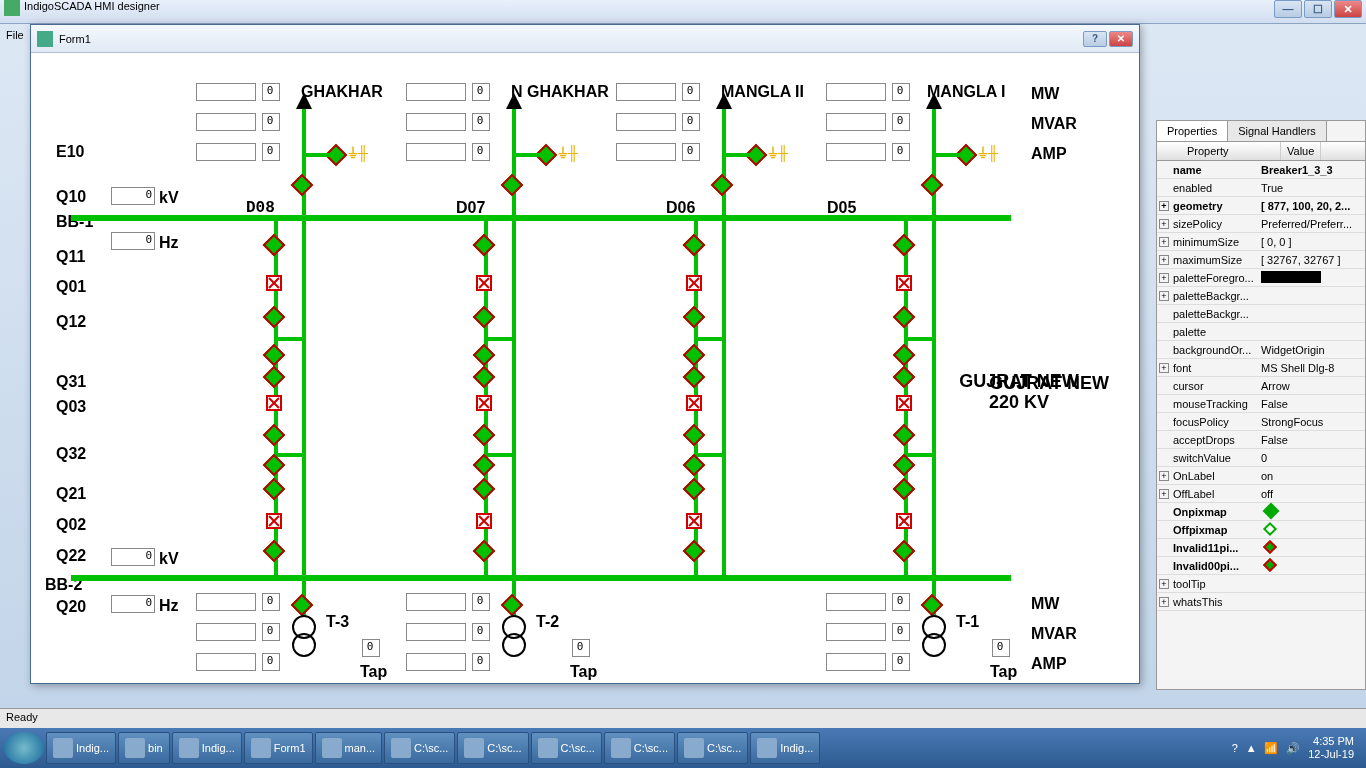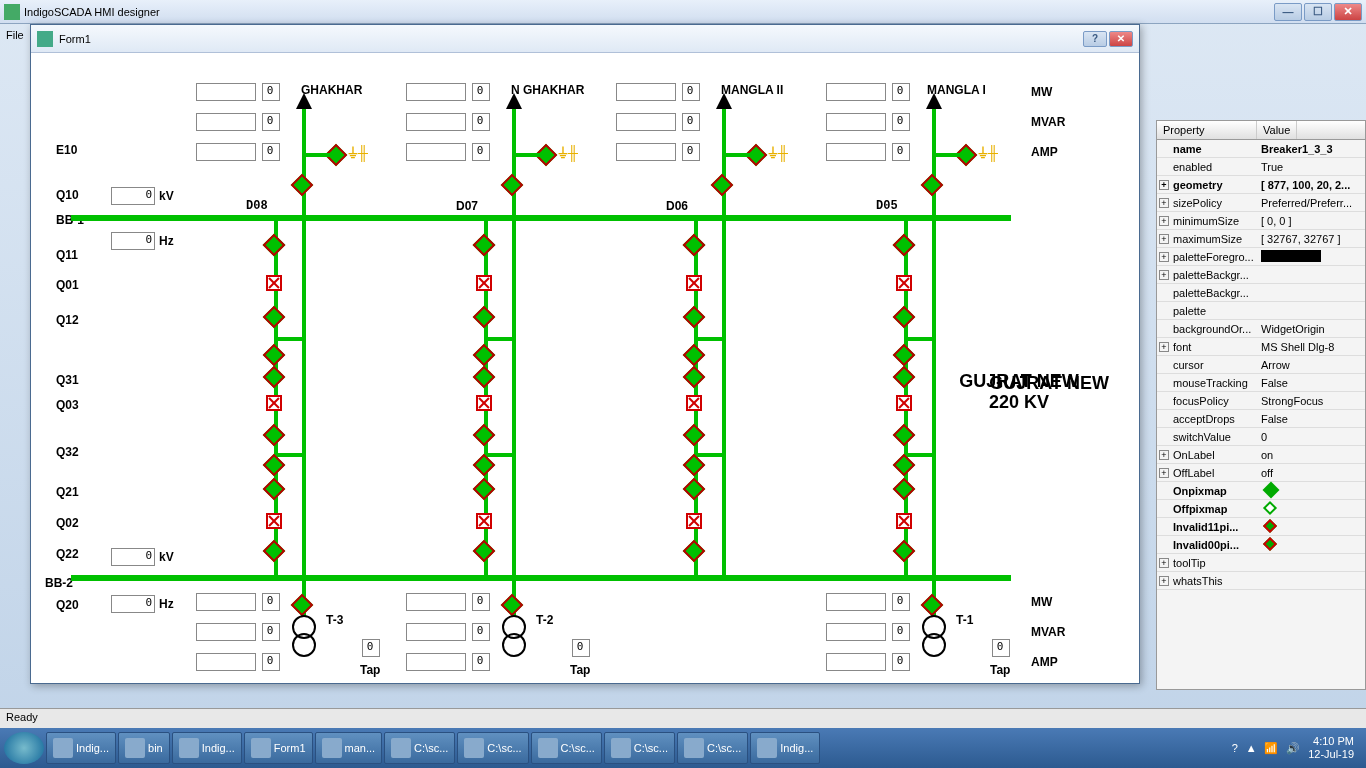--- a/index.html
+++ b/index.html
@@ -1,30 +1,30 @@
 <!DOCTYPE html>
 <html><head>
 <meta charset="utf-8">
 <style>
 * { margin:0; padding:0; box-sizing:border-box; font-family:"Segoe UI",Tahoma,sans-serif; font-size:11px; }
 body { background:linear-gradient(to bottom,#DDE8F4,#C0D3E8); overflow:hidden; width:1366px; height:768px; position:relative; }
-.titlebar { height:24px; background:linear-gradient(to bottom,#E8F0FA,#D1DEF0); display:flex; align-items:center; padding:0 4px; border-bottom:1px solid #8CA4C0; }
+.titlebar { height:24px; background:linear-gradient(to bottom,#E8F0FA,#D1DEF0); display:flex; padding:0 4px; border-bottom:1px solid #8CA4C0; }
 .titlebar .icon { width:16px; height:16px; background:#4A6; margin-right:4px; }
 .winbtns { margin-left:auto; display:flex; gap:2px; }
 .winbtn { width:28px; height:18px; background:linear-gradient(to bottom,#D9E5F3,#B8CCE4); border:1px solid #7A9BC6; border-radius:2px; display:flex; align-items:center; justify-content:center; color:#3A5A82; font-weight:bold; }
 .winbtn.cls { background:linear-gradient(to bottom,#E88,#C44); color:white; }
 .menubar { height:22px; display:flex; align-items:center; padding:0 6px; gap:12px; color:#666; }
 .menubar span:first-child { color:#000; }
 .form1-win { position:absolute; left:30px; top:24px; width:1110px; height:660px; background:#fff; border:1px solid #4A6A90; box-shadow:2px 2px 8px rgba(0,0,0,0.3); }
 .form1-title { height:28px; background:linear-gradient(to bottom,#F5F9FD,#DFE9F5); display:flex; align-items:center; padding:0 6px; border-bottom:1px solid #B0C0D8; }
 .form1-title .icon { width:16px; height:16px; background:#4A8; margin-right:6px; }
 .form1-title .winbtns { margin-left:auto; }
 .form1-title .winbtn { width:24px; height:16px; font-size:10px; }
 .canvas { position:relative; width:100%; height:calc(100% - 28px); background:#fff; }
-.lbl { position:absolute; font-weight:bold; font-size:12px; }
+.lbl { position:absolute; font-weight:bold; font-size:16px; }
 .vbox { position:absolute; width:60px; height:18px; border:1px solid #888; background:#fff; text-align:right; padding-right:2px; font-family:monospace; }
 .vbox.narrow { width:44px; }
 .busbar { position:absolute; height:6px; background:#00C000; }
 .vline { position:absolute; width:4px; background:#00C000; }
 .hline { position:absolute; height:4px; background:#00C000; }
 .disc { position:absolute; width:16px; height:16px; background:#00C000; transform:rotate(45deg); border:2px solid #B80000; }
 .brk { position:absolute; width:16px; height:16px; background:#fff; border:2px solid #D00000; }
 .brk::before,.brk::after { content:""; position:absolute; left:50%; top:50%; width:14px; height:2px; background:#D00000; transform-origin:center; }
 .brk::before { transform:translate(-50%,-50%) rotate(45deg); }
 .brk::after { transform:translate(-50%,-50%) rotate(-45deg); }
@@ -32,21 +32,21 @@
 .gnd { position:absolute; color:#E8B000; font-size:14px; font-weight:bold; }
 .trans { position:absolute; width:28px; height:44px; }
 .trans .c1,.trans .c2 { width:24px; height:24px; border:2px solid #000; border-radius:50%; position:absolute; }
 .trans .c1 { top:0; }
 .trans .c2 { top:18px; }
 .bigtitle { position:absolute; right:30px; top:320px; font-size:18px; font-weight:bold; text-align:center; }
 .prop-panel { position:absolute; right:0; top:120px; width:210px; height:570px; background:#F4F4F4; border:1px solid #999; }
 .prop-tabs { display:flex; border-bottom:1px solid #999; }
 .prop-tab { padding:4px 10px; background:#E8E8E8; border-right:1px solid #999; }
 .prop-tab.active { background:#fff; }
-.prop-head { display:flex; background:linear-gradient(to bottom,#fff,#E0E0E0); border-bottom:1px solid #999; }
+.prop-head { display:flex; background:linear-gradient(to bottom,#fff,#E0E0E0); border-bottom:1px solid #999;padding-left:24px; }
 .prop-head div { padding:3px 6px; border-right:1px solid #ccc; }
 .prop-row { display:flex; border-bottom:1px solid #ddd; min-height:18px; align-items:center; }
 .prop-row .pn { width:100px; padding:1px 4px 1px 16px; position:relative; }
 .prop-row .pv { flex:1; padding:1px 4px; }
 .prop-row .exp { position:absolute; left:2px; top:2px; width:10px; height:10px; border:1px solid #888; text-align:center; line-height:8px; font-size:9px; }
 .prop-row.bold { font-weight:bold; }
 .colorbox { width:60px; height:12px; background:#000; display:inline-block; }
 .dg { width:12px; height:12px; background:#0A0; transform:rotate(45deg); display:inline-block; margin-left:4px; }
 .dgo { width:10px; height:10px; border:2px solid #0A0; transform:rotate(45deg); display:inline-block; margin-left:4px; background:#fff; }
 .dro { width:10px; height:10px; border:2px solid #C00; transform:rotate(45deg); display:inline-block; margin-left:4px; background:#0A0; }
@@ -202,21 +202,21 @@
       <div class="vbox" style="left: 795px; top: 60px;"></div>
       <div class="vbox narrow" style="left: 861px; top: 60px; width: 18px; text-align: center;">0</div>
       <div class="vbox" style="left: 795px; top: 90px;"></div>
       <div class="vbox narrow" style="left: 861px; top: 90px; width: 18px; text-align: center;">0</div>
       <div class="arrow" style="left: 895px; top: 40px;"></div>
       <div class="vline" style="left: 901px; top: 56px; height: 108px;"></div>
       <div class="disc" style="left: 927px; top: 94px;"></div>
       <div class="gnd" style="left: 947px; top: 92px;">⏚╫</div>
       <div class="hline" style="left: 905px; top: 100px; width: 24px;"></div>
       <div class="disc" style="left: 893px; top: 124px;"></div>
-      <div class="lbl" style="left: 845px; top: 146px; font-family: Liberation Mono, monospace;">D05</div>
+      <div class="lbl" style="left: 796px; top: 146px;">D05</div>
       <div class="vline" style="left: 873px; top: 164px; height: 360px;"></div>
       <div class="hline" style="left: 873px; top: 284px; width: 30px;"></div>
       <div class="hline" style="left: 873px; top: 400px; width: 30px;"></div>
       <div class="vline" style="left: 901px; top: 164px; height: 360px;"></div>
       <div class="disc" style="left: 865px; top: 184px;"></div>
       <div class="disc" style="left: 865px; top: 294px;"></div>
       <div class="disc" style="left: 865px; top: 404px;"></div>
       <div class="disc" style="left: 865px; top: 184px;"></div>
       <div class="brk" style="left: 865px; top: 222px;"></div>
       <div class="disc" style="left: 865px; top: 256px;"></div>
@@ -279,20 +279,24 @@
       <div class="lbl" style="left: 925px; top: 560px;">T-1</div>
       <div class="vbox narrow" style="left: 961px; top: 586px; width: 18px; text-align: center;">0</div>
       <div class="lbl" style="left: 959px; top: 610px;">Tap</div>
       <div class="lbl" style="left: 1000px; top: 542px;">MW</div>
       <div class="lbl" style="left: 1000px; top: 572px;">MVAR</div>
       <div class="lbl" style="left: 1000px; top: 602px;">AMP</div>
     </div>
 </div>
 
 <div class="prop-panel">
+  <div class="prop-tabs">
+    <div class="prop-tab active">Properties</div>
+    <div class="prop-tab">Signal Handlers</div>
+  </div>
   <div class="prop-head">
     <div style="width:100px">Property</div>
     <div>Value</div>
   </div>
   <div id="proprows">
       <div class="prop-row bold">
         <div class="pn">name</div>
         <div class="pv">Breaker1_3_3</div>
       </div>
       <div class="prop-row">
@@ -445,17 +449,17 @@
         <div class="ico"></div>
         <span>Indig...</span>
       </div>
     </div>
   <div class="tray">
     <span>?</span>
     <span>▲</span>
     <span>📶</span>
     <span>🔊</span>
     <div class="clock">
-      <div>4:10 PM</div>
+      <div>4:35 PM</div>
       <div>12-Jul-19</div>
     </div>
   </div>
 </div>
 
 </body></html>

